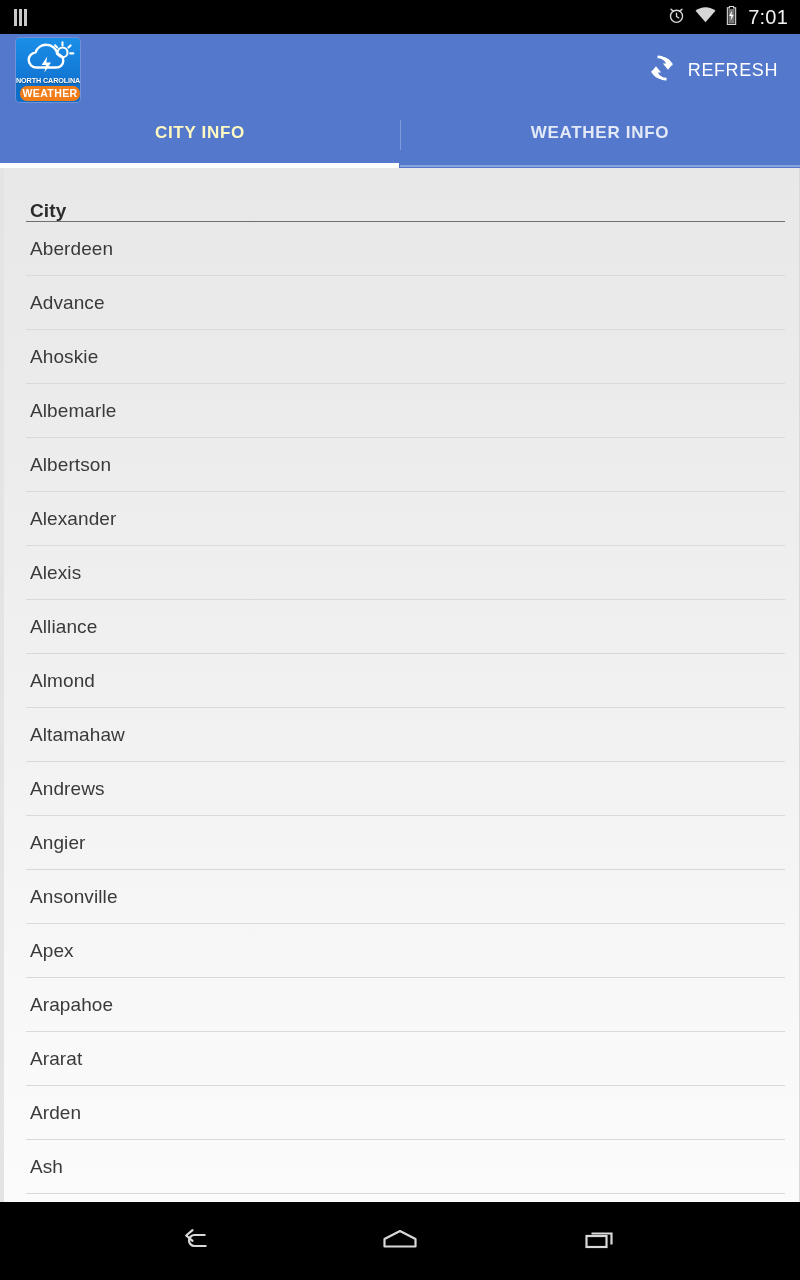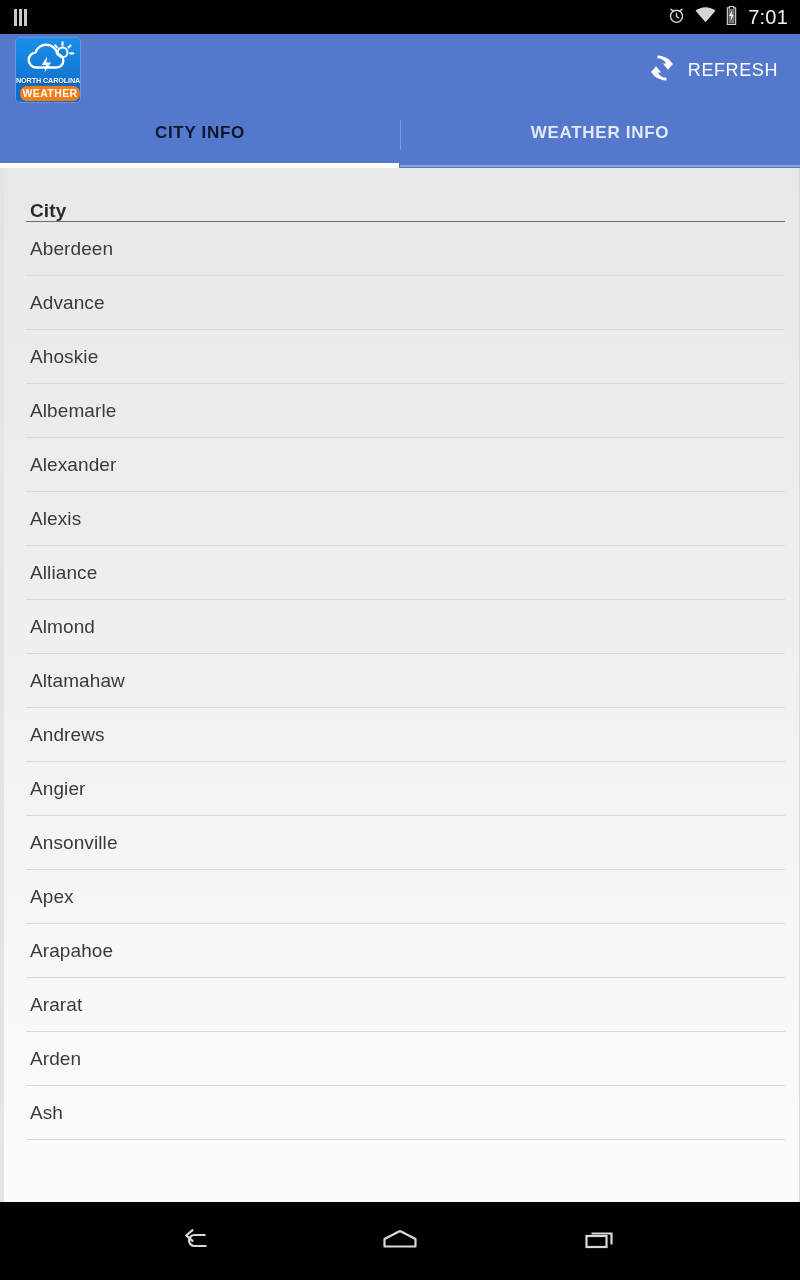--- a/index.html
+++ b/index.html
@@ -67,21 +67,21 @@
   .tab-bar {
     flex:0 0 62px; height:62px; background:#5478cb;
     display:flex; position:relative;
   }
   .tab {
     flex:1 1 0; display:flex; align-items:center; justify-content:center;
     position:relative; cursor:pointer;
   }
   .tab-label {
     font-size:17px; font-weight:bold; letter-spacing:0.7px;
-    color:#0f172a; padding-bottom:8px;
+    color:#fef9c3; padding-bottom:8px;
   }
   .tab.inactive .tab-label { color:#e3e9f7; }
   .tab-underline {
     position:absolute; left:0; right:0; bottom:0; height:5px;
   }
   .tab.active .tab-underline { background:#ffffff; left:0; right:1px; }
   .tab.inactive .tab-underline { background:#8aa5dc; height:2px; bottom:1px; }
   .tab-divider {
     position:absolute; top:14px; bottom:18px; left:0; width:1px;
     background:#7d9ad9;
@@ -225,20 +225,24 @@
         </div>
         <div class="row">
           <span class="row-label">Ahoskie</span>
           <span class="row-rule"></span>
         </div>
         <div class="row">
           <span class="row-label">Albemarle</span>
           <span class="row-rule"></span>
         </div>
         <div class="row">
+          <span class="row-label">Albertson</span>
+          <span class="row-rule"></span>
+        </div>
+        <div class="row">
           <span class="row-label">Alexander</span>
           <span class="row-rule"></span>
         </div>
         <div class="row">
           <span class="row-label">Alexis</span>
           <span class="row-rule"></span>
         </div>
         <div class="row">
           <span class="row-label">Alliance</span>
           <span class="row-rule"></span>

